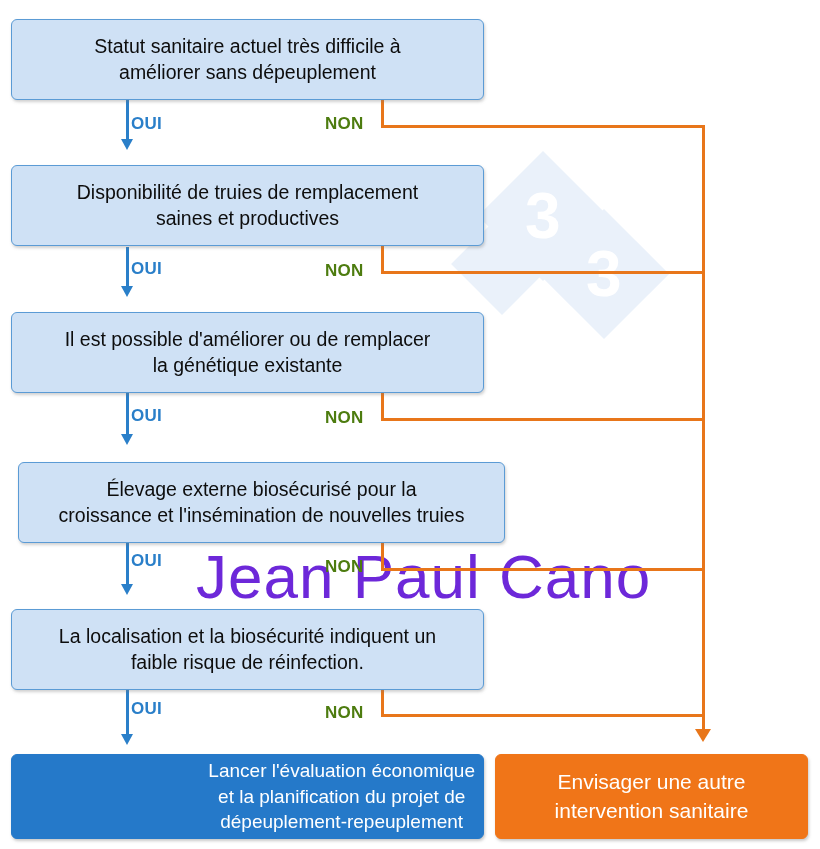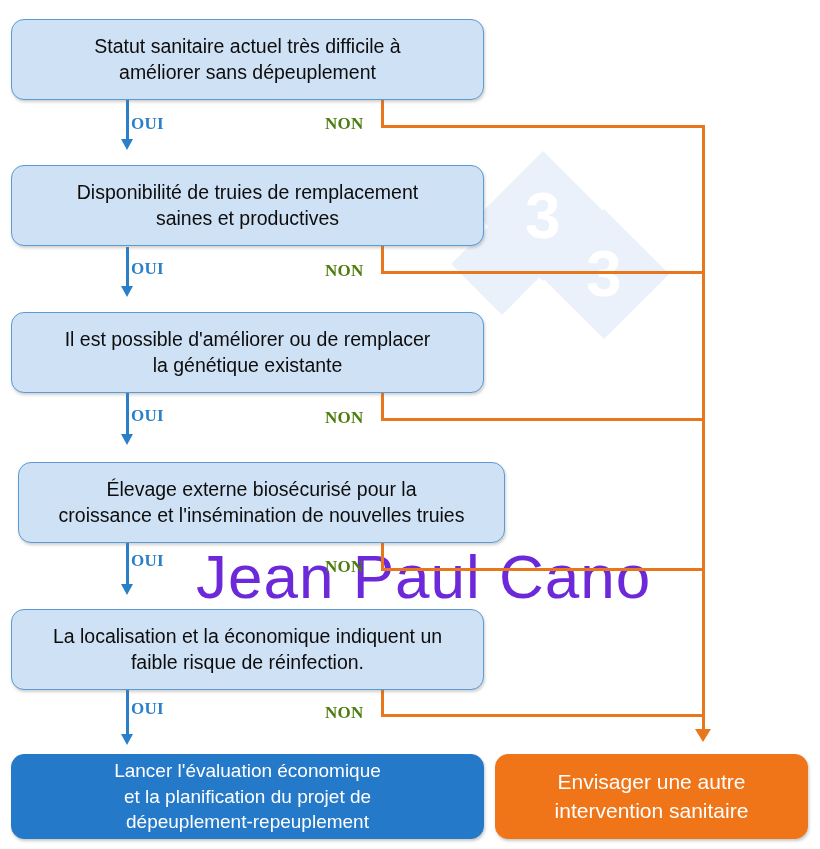--- a/index.html
+++ b/index.html
@@ -89,52 +89,53 @@
     z-index: 3;
   }
 
   
   .lbl {
     position: absolute;
     font-weight: bold;
     font-size: 17px;
     letter-spacing: 0.3px;
     z-index: 4;
-    font-family: Liberation Serif, serif;
+    font-family: Liberation Sans, sans-serif;
   }
   .lbl-oui { color: #2a7fc9; }
   .lbl-non { color: #4d7c0f; }
 
   
   .node {
     position: absolute;
     box-sizing: border-box;
     display: flex;
     align-items: center;
     justify-content: center;
     text-align: center;
-    border-radius: 13px;
+    border-radius: 6px;
     z-index: 5;
     font-family: "Liberation Sans", sans-serif;
   }
   .node-q {
     background: #cfe1f5;
     border: 1px solid #5b9bd5;
     color: #0d0d0d;
     font-size: 19.5px;
     line-height: 1.32;
     box-shadow: 1px 2px 3px rgba(120,120,120,0.35);
   }
   .node-end-blue {
     background: #2579c9;
     border: 1px solid #2579c9;
     color: #ffffff;
     font-size: 19px;
     line-height: 1.35;
     box-shadow: 1px 2px 3px rgba(120,120,120,0.4);
+    justify-content: flex-end;
   }
   .node-end-orange {
     background: #f07518;
     border: 1px solid #f07518;
     color: #ffffff;
     font-size: 21px;
     line-height: 1.35;
     box-shadow: 1px 2px 3px rgba(120,120,120,0.4);
   }
   .node-text { padding: 0 8px; white-space: pre-line; }
@@ -222,21 +223,21 @@
     <div class="node-text">Il est possible d'améliorer ou de remplacer
 la génétique existante</div>
   </div>
 
   <div class="node node-q" style="left:18px; top:462px; width:487px; height:81px;">
     <div class="node-text" style="padding:0 2px;">Élevage externe biosécurisé pour la
 croissance et l'insémination de nouvelles truies</div>
   </div>
 
   <div class="node node-q" style="left:11px; top:609px; width:473px; height:81px;">
-    <div class="node-text">La localisation et la économique indiquent un
+    <div class="node-text">La localisation et la biosécurité indiquent un
 faible risque de réinfection.</div>
   </div>
 
   <div class="node node-end-blue" style="left:11px; top:754px; width:473px; height:85px;">
     <div class="node-text">Lancer l'évaluation économique
 et la planification du projet de
 dépeuplement-repeuplement</div>
   </div>
 
   <div class="node node-end-orange" style="left:495px; top:754px; width:313px; height:85px;align-items:center;">

